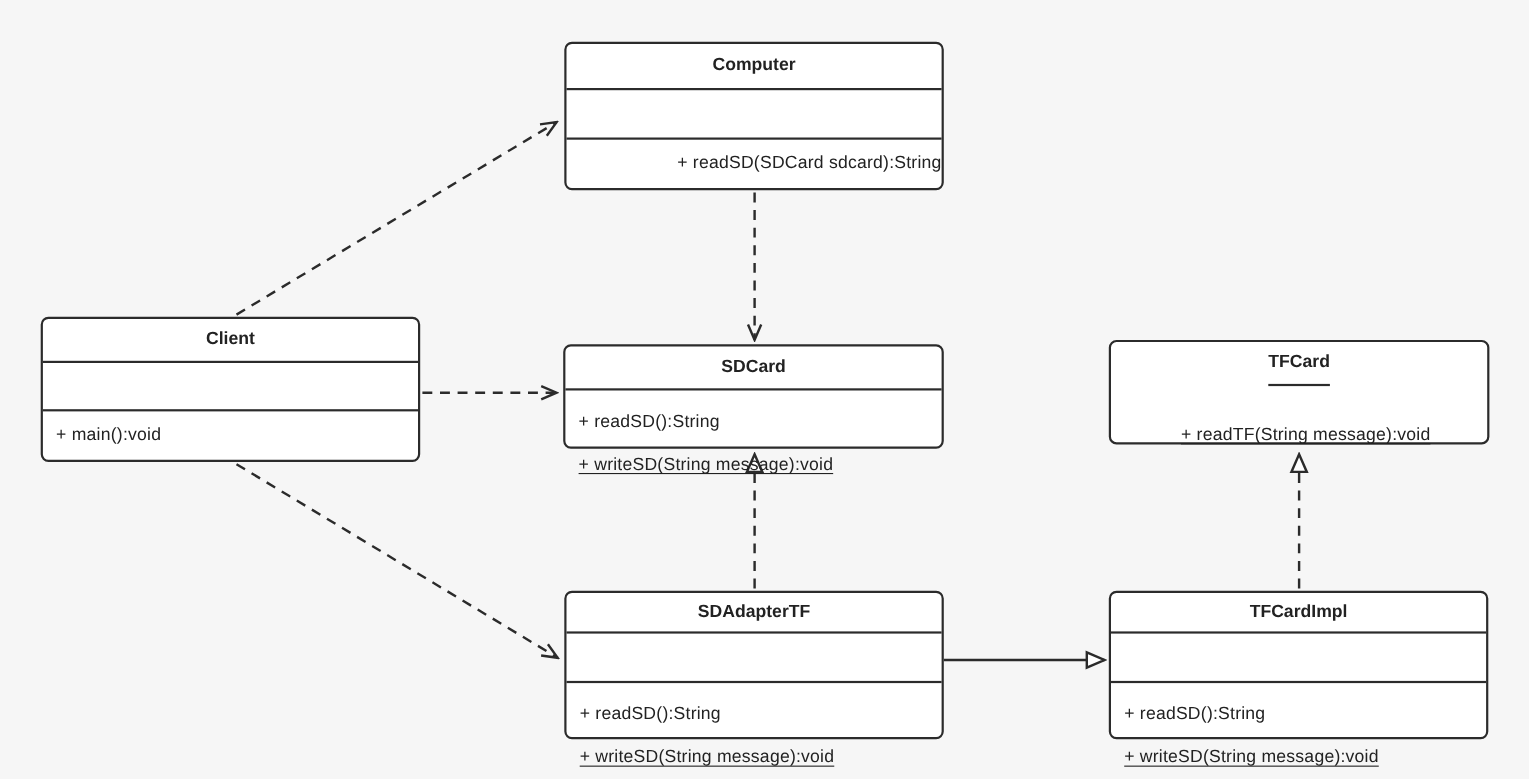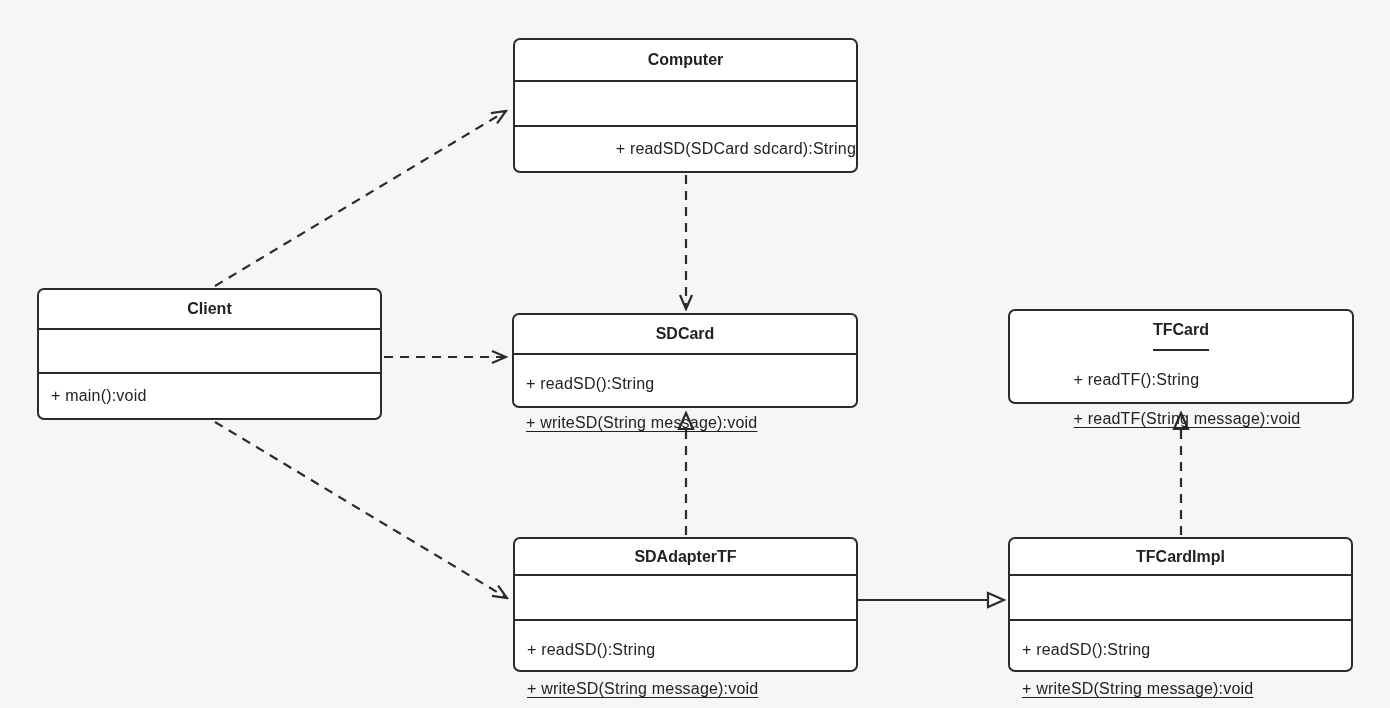--- a/index.html
+++ b/index.html
@@ -105,21 +105,20 @@
     <div class="uml-title" style="height:40px;">SDCard</div>
     <div class="uml-methods multi" style="flex:1 1 auto;">
       <div class="m">+ readSD():String</div>
       <div class="m u">+ writeSD(String message):void</div>
     </div>
   </div>
 
   <div class="uml-class two-part" style="left:1008px; top:309px; width:346px; height:95px;align-items:center;">
     <div class="uml-title" style="height:40px;">TFCard</div>
     <div class="uml-methods multi" style="flex:1 1 auto;">
-      <div class="m">+ readTF():String</div>
       <div class="m u">+ readTF(String message):void</div>
     </div>
   </div>
 
   <div class="uml-class" style="left:513px; top:537px; width:345px; height:135px;">
     <div class="uml-title" style="height:37px;">SDAdapterTF</div>
     <div class="uml-attrs"></div>
     <div class="uml-methods multi" style="height:49px;">
       <div class="m">+ readSD():String</div>
       <div class="m u">+ writeSD(String message):void</div>

